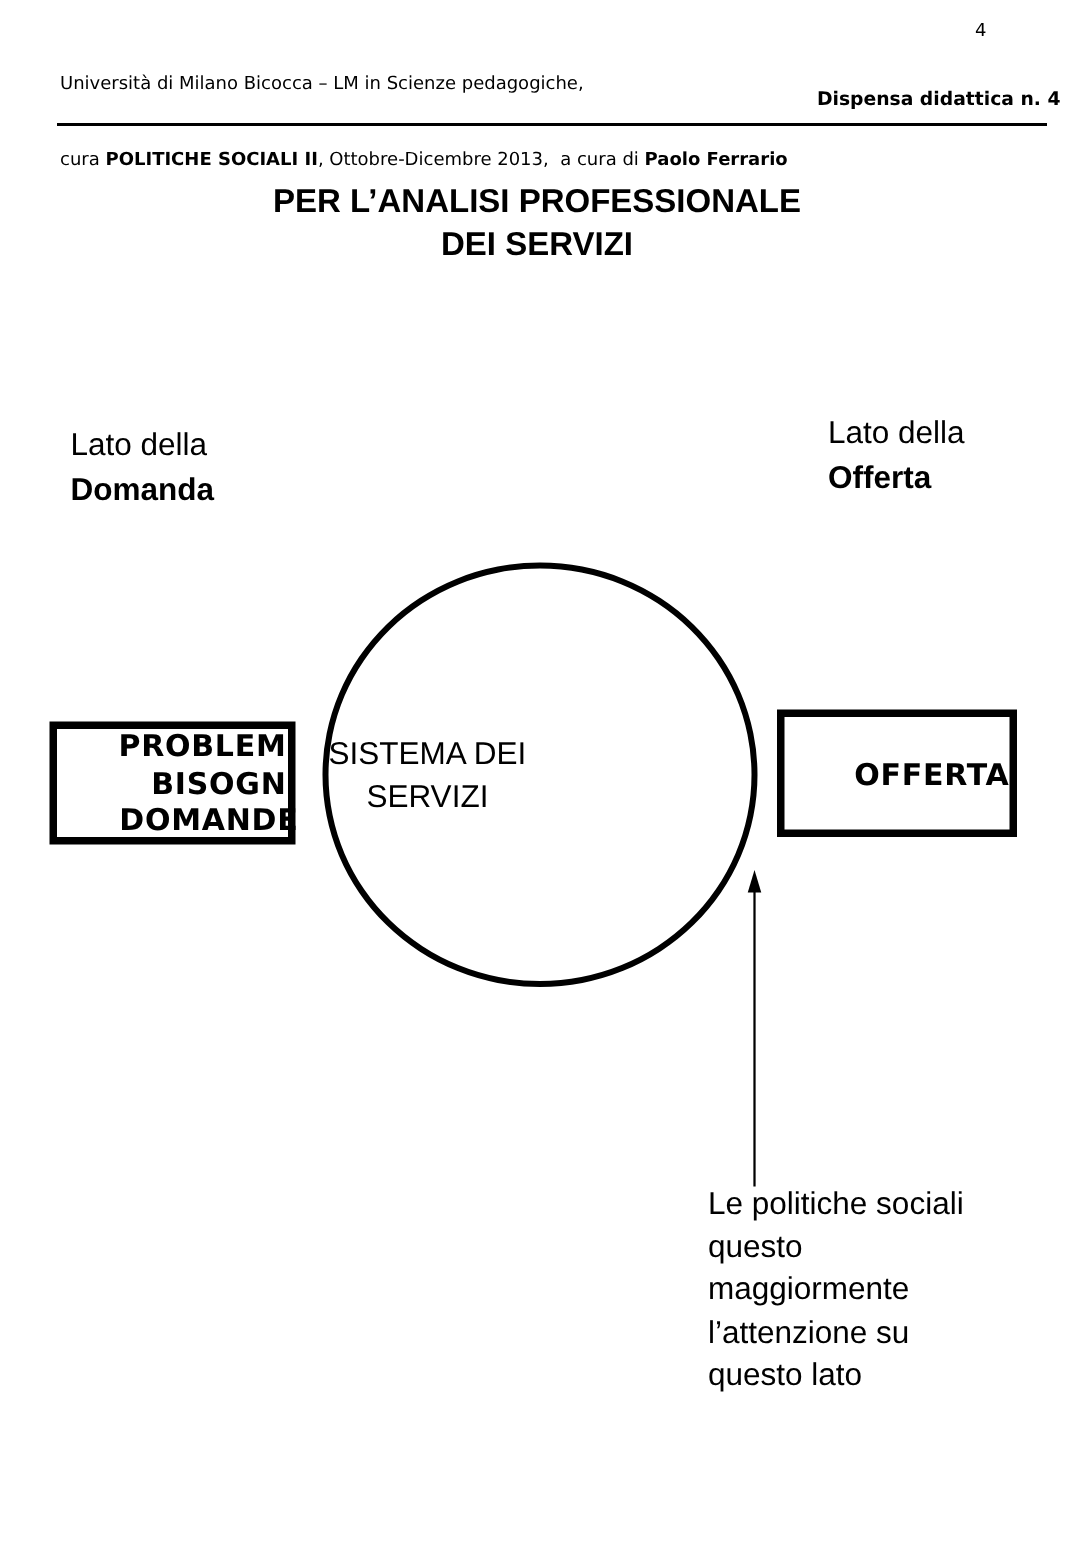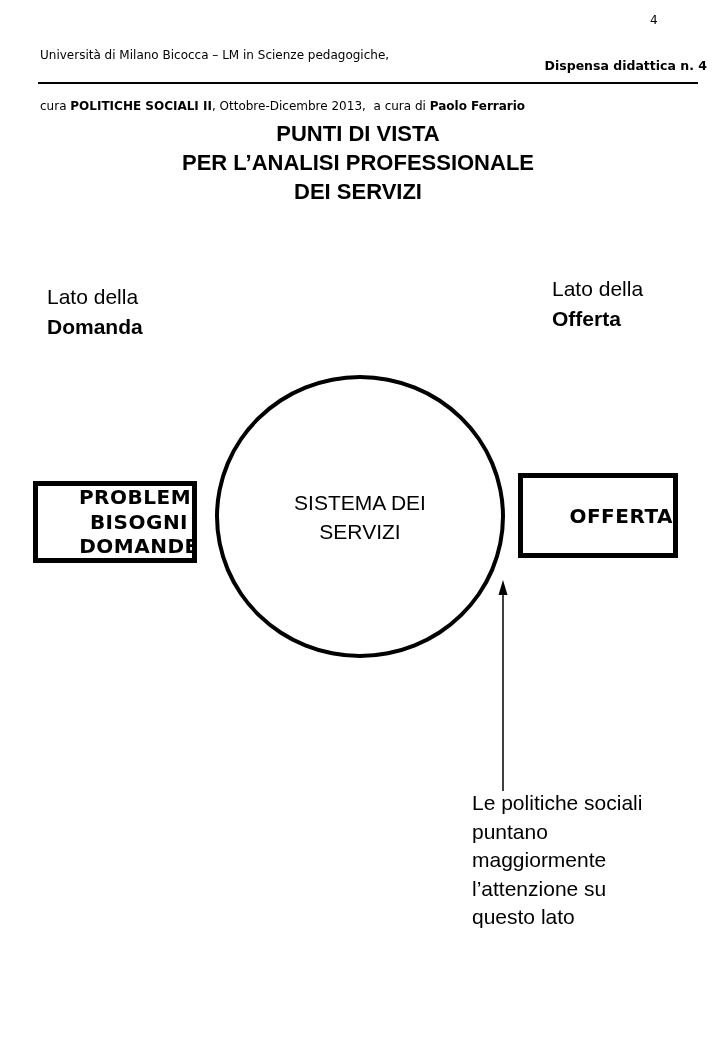--- a/index.html
+++ b/index.html
@@ -73,21 +73,20 @@
     position: absolute;
     left: 215px;
     top: 375px;
     width: 290px;
     height: 283px;
     box-sizing: border-box;
     border: 4px solid #000;
     border-radius: 50%;
     display: flex;
     align-items: center;
-    justify-content: center;
     text-align: center;
     font-size: 21px;
     line-height: 29px;
   }
 
   
   .dbox {
     position: absolute;
     left: 33px;
     top: 481px;
@@ -99,21 +98,21 @@
     font-weight: bold;
     font-size: 20px;
     line-height: 24.5px;
     letter-spacing: 0.5px;
   }
   .dbox .txt {
     position: absolute;
     right: -7px;
     top: 50%;
     transform: translateY(-50%);
-    text-align: center;
+    text-align: right;
     white-space: nowrap;
   }
 
   
   .obox {
     position: absolute;
     left: 518px;
     top: 473px;
     width: 160px;
     height: 85px;
@@ -148,21 +147,20 @@
 
   <div class="hdr">
     <div>Università di Milano Bicocca – LM in Scienze pedagogiche,</div>
     <div><span>cura </span><b>POLITICHE SOCIALI II</b><span>, Ottobre-Dicembre 2013,  a cura di </span><b>Paolo Ferrario</b></div>
   </div>
   <div class="pgnum">4</div>
   <div class="handout">Dispensa didattica n. 4</div>
   <div class="rule"></div>
 
   <div class="title">
-    <div>PUNTI DI VISTA</div>
     <div>PER L’ANALISI PROFESSIONALE</div>
     <div>DEI SERVIZI</div>
   </div>
 
   <div class="side-label label-demand">
     <div>Lato della</div>
     <div class="bold-line">Domanda</div>
   </div>
   <div class="side-label label-supply">
     <div>Lato della</div>
@@ -188,19 +186,19 @@
     <span>OFFERTA</span>
   </div>
 
   <svg class="arrow" width="20" height="214" viewBox="0 0 20 214">
     <line x1="10" y1="212" x2="10" y2="13" stroke="#000" stroke-width="1.5"></line>
     <polygon points="10,1 5.5,16 14.5,16" fill="#000"></polygon>
   </svg>
 
   <div class="annot">
     <div>Le politiche sociali</div>
-    <div>puntano</div>
+    <div>questo</div>
     <div>maggiormente</div>
     <div>l’attenzione su</div>
     <div>questo lato</div>
   </div>
 
 </div>
 
 </body></html>

